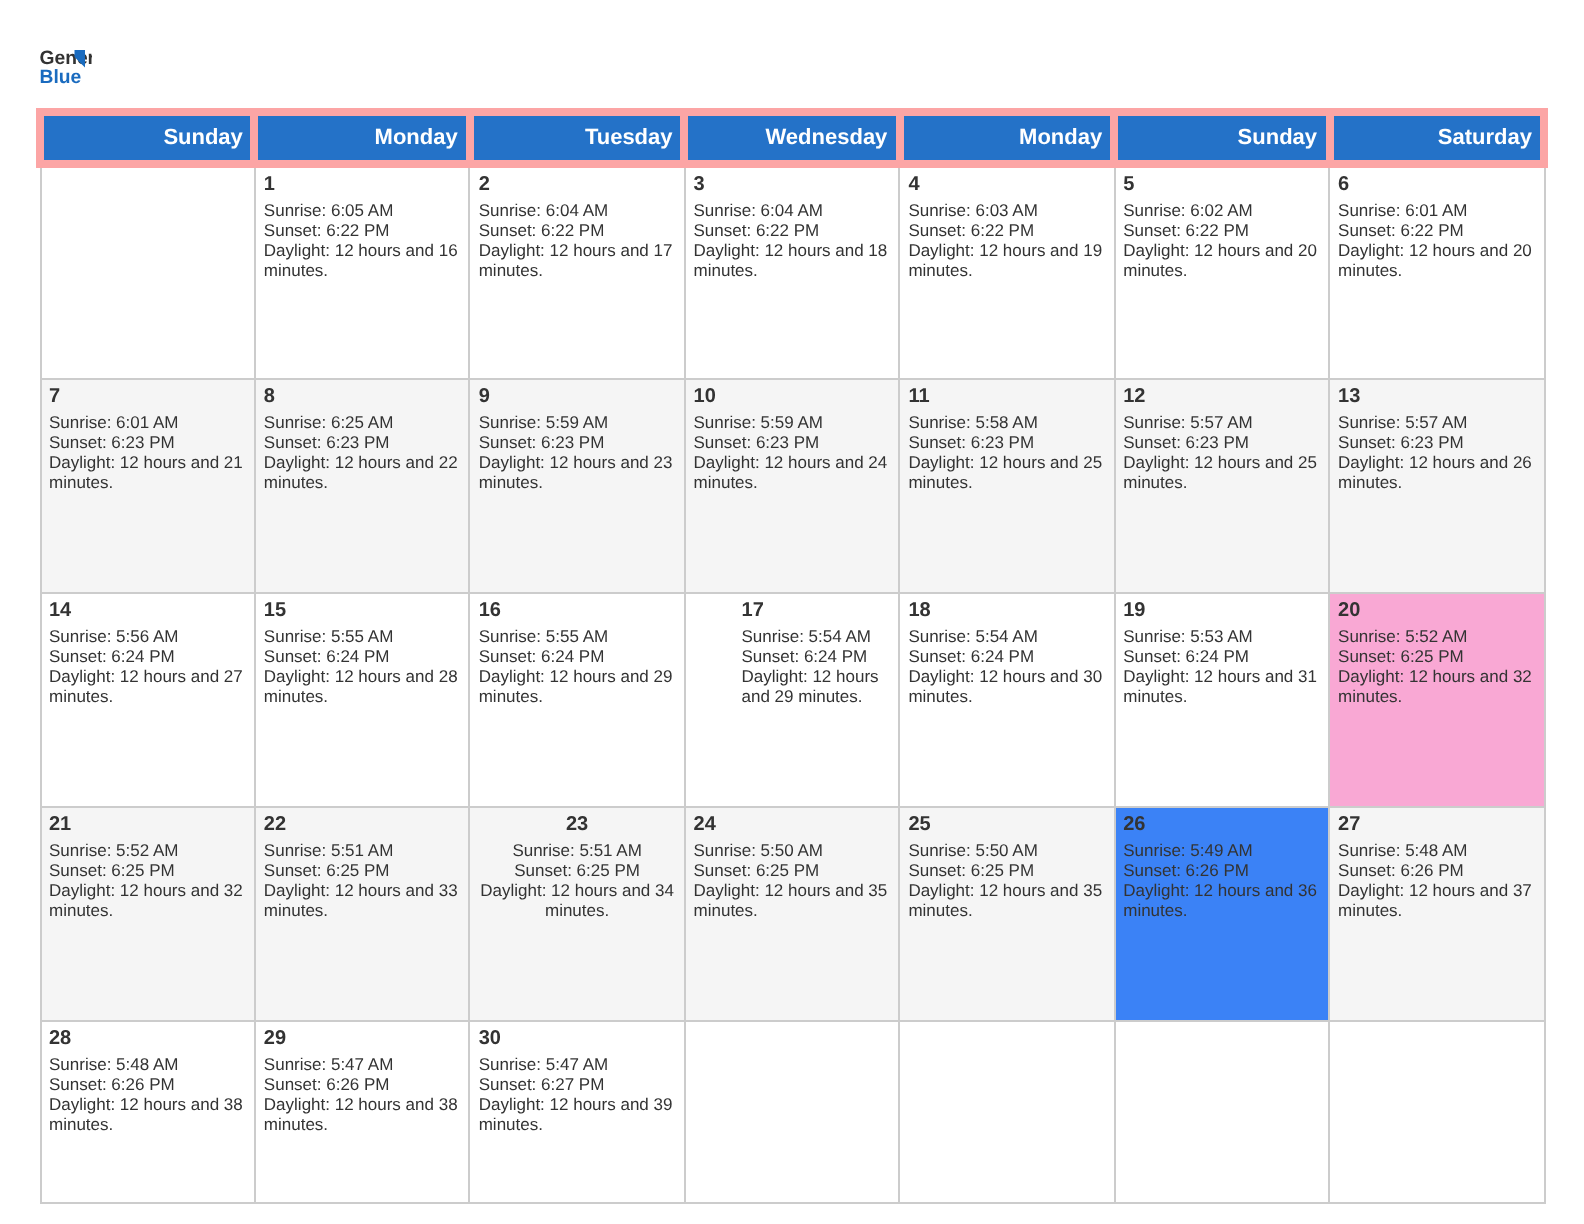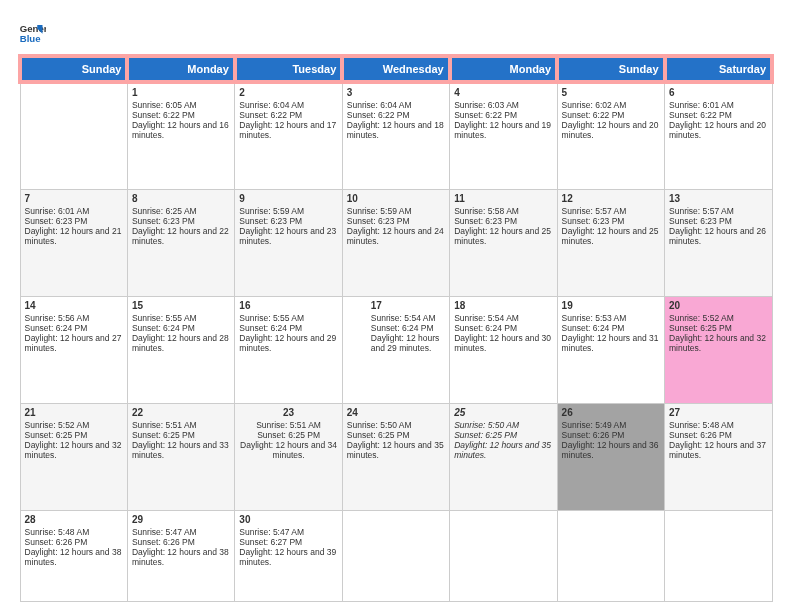--- a/index.html
+++ b/index.html
@@ -144,22 +144,22 @@
           <td style="background-color: rgb(255, 255, 255); padding-left: 28px;"><span class="day-num">17</span><span>Sunrise: 5:54 AM</span><br><span>Sunset: 6:24 PM</span><br><span>Daylight: 12 hours and 29 minutes.</span></td>
           <td style="background-color: rgb(255, 255, 255);"><span class="day-num">18</span><span>Sunrise: 5:54 AM</span><br><span>Sunset: 6:24 PM</span><br><span>Daylight: 12 hours and 30 minutes.</span></td>
           <td style="background-color: rgb(255, 255, 255);"><span class="day-num">19</span><span>Sunrise: 5:53 AM</span><br><span>Sunset: 6:24 PM</span><br><span>Daylight: 12 hours and 31 minutes.</span></td>
           <td style="background-color: #f9a8d4;"><span class="day-num">20</span><span>Sunrise: 5:52 AM</span><br><span>Sunset: 6:25 PM</span><br><span>Daylight: 12 hours and 32 minutes.</span></td>
         </tr>
         <tr>
           <td style="background-color: rgb(245, 245, 245);"><span class="day-num">21</span><span>Sunrise: 5:52 AM</span><br><span>Sunset: 6:25 PM</span><br><span>Daylight: 12 hours and 32 minutes.</span></td>
           <td style="background-color: rgb(245, 245, 245);"><span class="day-num">22</span><span>Sunrise: 5:51 AM</span><br><span>Sunset: 6:25 PM</span><br><span>Daylight: 12 hours and 33 minutes.</span></td>
           <td style="background-color: rgb(245, 245, 245); text-align: center;"><span class="day-num">23</span><span>Sunrise: 5:51 AM</span><br><span>Sunset: 6:25 PM</span><br><span>Daylight: 12 hours and 34 minutes.</span></td>
           <td style="background-color: rgb(245, 245, 245);"><span class="day-num">24</span><span>Sunrise: 5:50 AM</span><br><span>Sunset: 6:25 PM</span><br><span>Daylight: 12 hours and 35 minutes.</span></td>
-          <td style="background-color: rgb(245, 245, 245); font-style: italic;"><span class="day-num">25</span><span>Sunrise: 5:50 AM</span><br><span>Sunset: 6:25 PM</span><br><span>Daylight: 12 hours and 35 minutes.</span></td>
-          <td style="background-color: #a3a3a3;"><span class="day-num">26</span><span>Sunrise: 5:49 AM</span><br><span>Sunset: 6:26 PM</span><br><span>Daylight: 12 hours and 36 minutes.</span></td>
+          <td style="background-color: rgb(245, 245, 245);"><span class="day-num">25</span><span>Sunrise: 5:50 AM</span><br><span>Sunset: 6:25 PM</span><br><span>Daylight: 12 hours and 35 minutes.</span></td>
+          <td style="background-color: #3b82f6;"><span class="day-num">26</span><span>Sunrise: 5:49 AM</span><br><span>Sunset: 6:26 PM</span><br><span>Daylight: 12 hours and 36 minutes.</span></td>
           <td style="background-color: rgb(245, 245, 245);"><span class="day-num">27</span><span>Sunrise: 5:48 AM</span><br><span>Sunset: 6:26 PM</span><br><span>Daylight: 12 hours and 37 minutes.</span></td>
         </tr>
         <tr class="last-row">
           <td style="background-color: rgb(255, 255, 255);"><span class="day-num">28</span><span>Sunrise: 5:48 AM</span><br><span>Sunset: 6:26 PM</span><br><span>Daylight: 12 hours and 38 minutes.</span></td>
           <td style="background-color: rgb(255, 255, 255);"><span class="day-num">29</span><span>Sunrise: 5:47 AM</span><br><span>Sunset: 6:26 PM</span><br><span>Daylight: 12 hours and 38 minutes.</span></td>
           <td style="background-color: rgb(255, 255, 255);"><span class="day-num">30</span><span>Sunrise: 5:47 AM</span><br><span>Sunset: 6:27 PM</span><br><span>Daylight: 12 hours and 39 minutes.</span></td>
           <td class="empty-cell"></td>
           <td class="empty-cell"></td>
           <td class="empty-cell"></td>
           <td class="empty-cell"></td>

